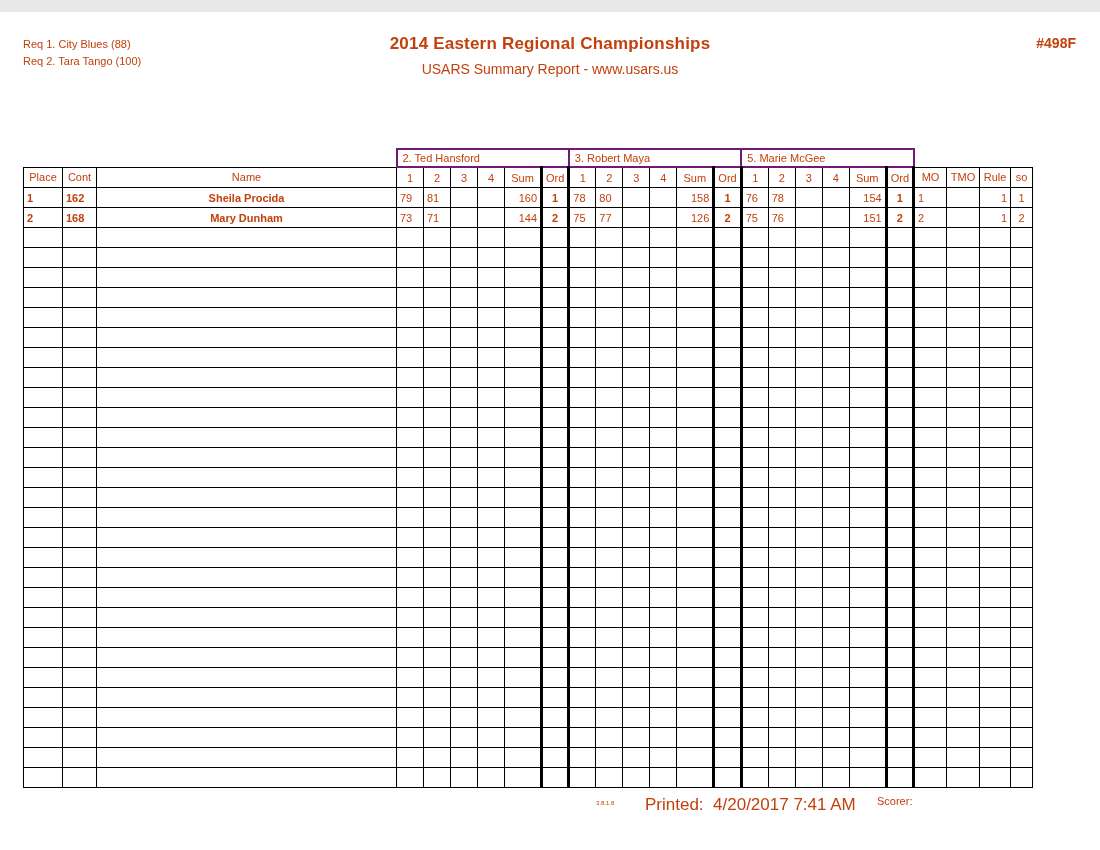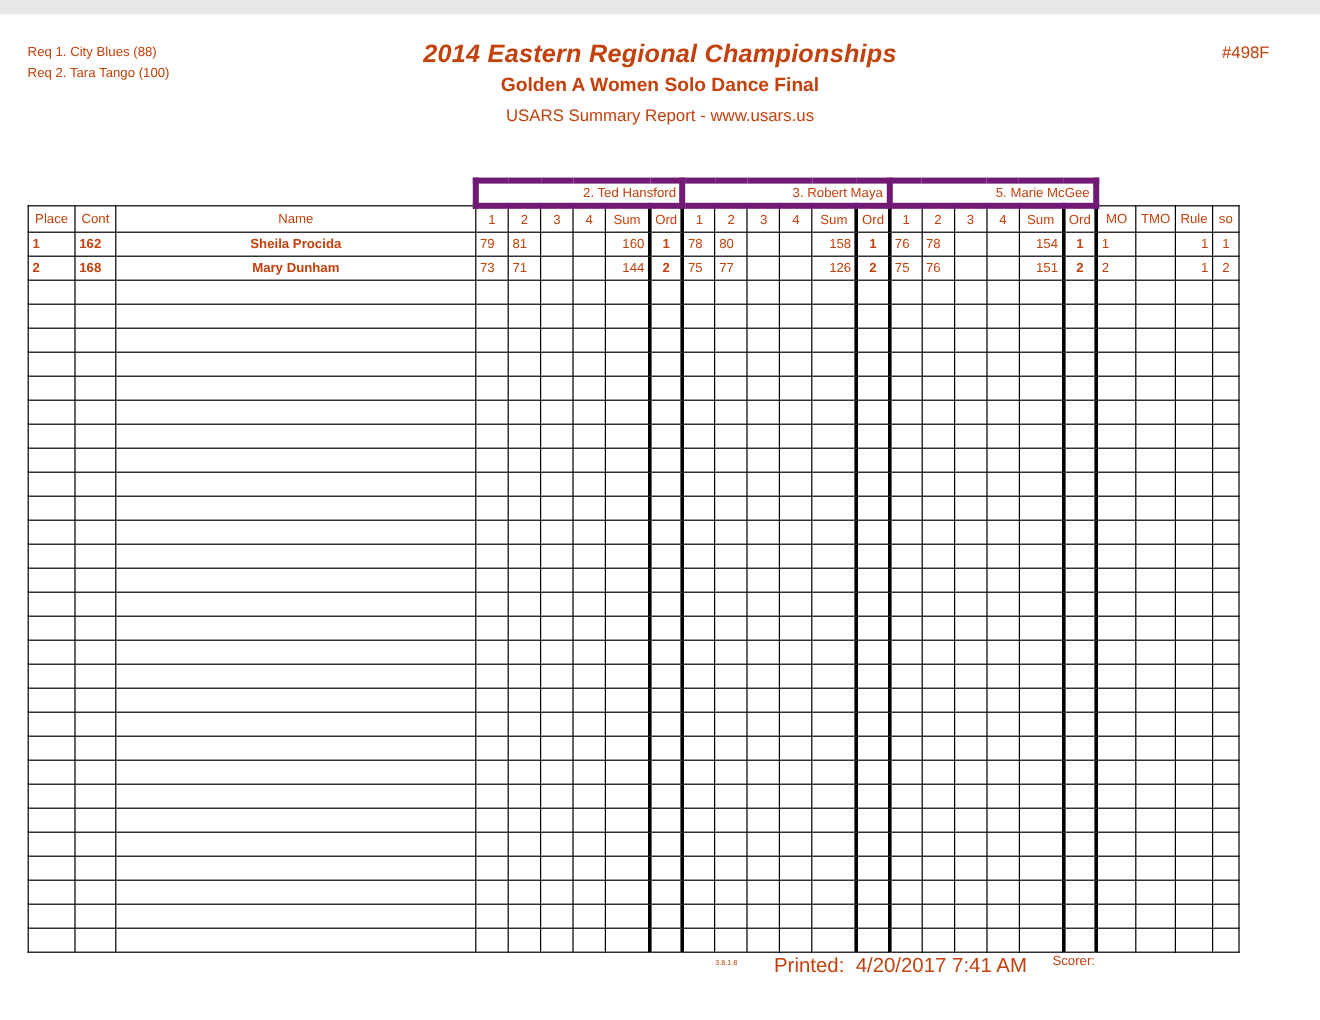--- a/index.html
+++ b/index.html
@@ -4,37 +4,37 @@
 <style>
   html,body { margin:0; padding:0; background:#e8e8e8; }
   .page {
     position:relative; width:1100px; height:850px; margin:12px auto;
     background:#ffffff; color:#c2410c;
     font-family:"Liberation Sans", sans-serif;
     overflow:hidden;
   }
   .req-block { position:absolute; left:23px; top:24px; font-size:11px; line-height:17px; }
   .title-block { position:absolute; left:0; top:22px; width:100%; text-align:center; }
-  .title  { font-size:21px; font-weight:bold; letter-spacing:0.2px;font-style:italic; }
+  .title  { font-size:17px; font-weight:bold; letter-spacing:0.2px; }
   .venue  { font-size:13px; margin-top:4px; }
   .event  { font-size:16px; font-weight:bold; margin-top:5px; }
   .report { font-size:14px; margin-top:7px; }
-  .evnum  { position:absolute; right:42px; top:23px; font-size:14px; font-weight:normal; }
+  .evnum  { position:absolute; right:24px; top:23px; font-size:14px; font-weight:bold; }
 
   table.summary {
     position:absolute; left:23px; top:136px;
     border-collapse:collapse; table-layout:fixed;
   }
   table.summary td, table.summary th {
     border:1px solid #000; font-size:11px; font-weight:normal;
     padding:0 3px; overflow:hidden; white-space:nowrap; height:19px;
     vertical-align:middle;
   }
   tr.jrow td { border:none; height:16px; }
-  tr.jrow td.judgebox { border:5px solid #701a75; text-align:right; padding-left:5px; }
+  tr.jrow td.judgebox { border:2px solid #701a75; text-align:left; padding-left:5px; }
   .nob { border:none !important; }
   .hl { text-align:center; }
   .hc { text-align:center; }
   .thick { border-left:3px solid #000 !important; border-right:3px solid #000 !important; }
   tbody td.place, tbody td.cont { font-weight:bold; text-align:left; }
   tbody td.name  { font-weight:bold; text-align:center; }
   tbody td.score { text-align:left; }
   tbody td.sum   { text-align:right; }
   tbody td.ord   { text-align:center; font-weight:bold; }
   tbody td.mo, tbody td.tmo { text-align:left; }
@@ -50,21 +50,20 @@
 
 <div class="page">
 
   <div class="req-block">
     <div>Req 1.  City Blues (88)</div>
     <div>Req 2.  Tara Tango (100)</div>
   </div>
 
   <div class="title-block">
     <div class="title">2014 Eastern Regional Championships</div>
-    <div class="event">Golden A Women Solo Dance Final</div>
     <div class="report">USARS Summary Report - www.usars.us</div>
   </div>
 
   <div class="evnum">#498F</div>
 
   <table class="summary">
       <colgroup>
         <col style="width: 39px;">
         <col style="width: 34px;">
         <col style="width: 300px;">

